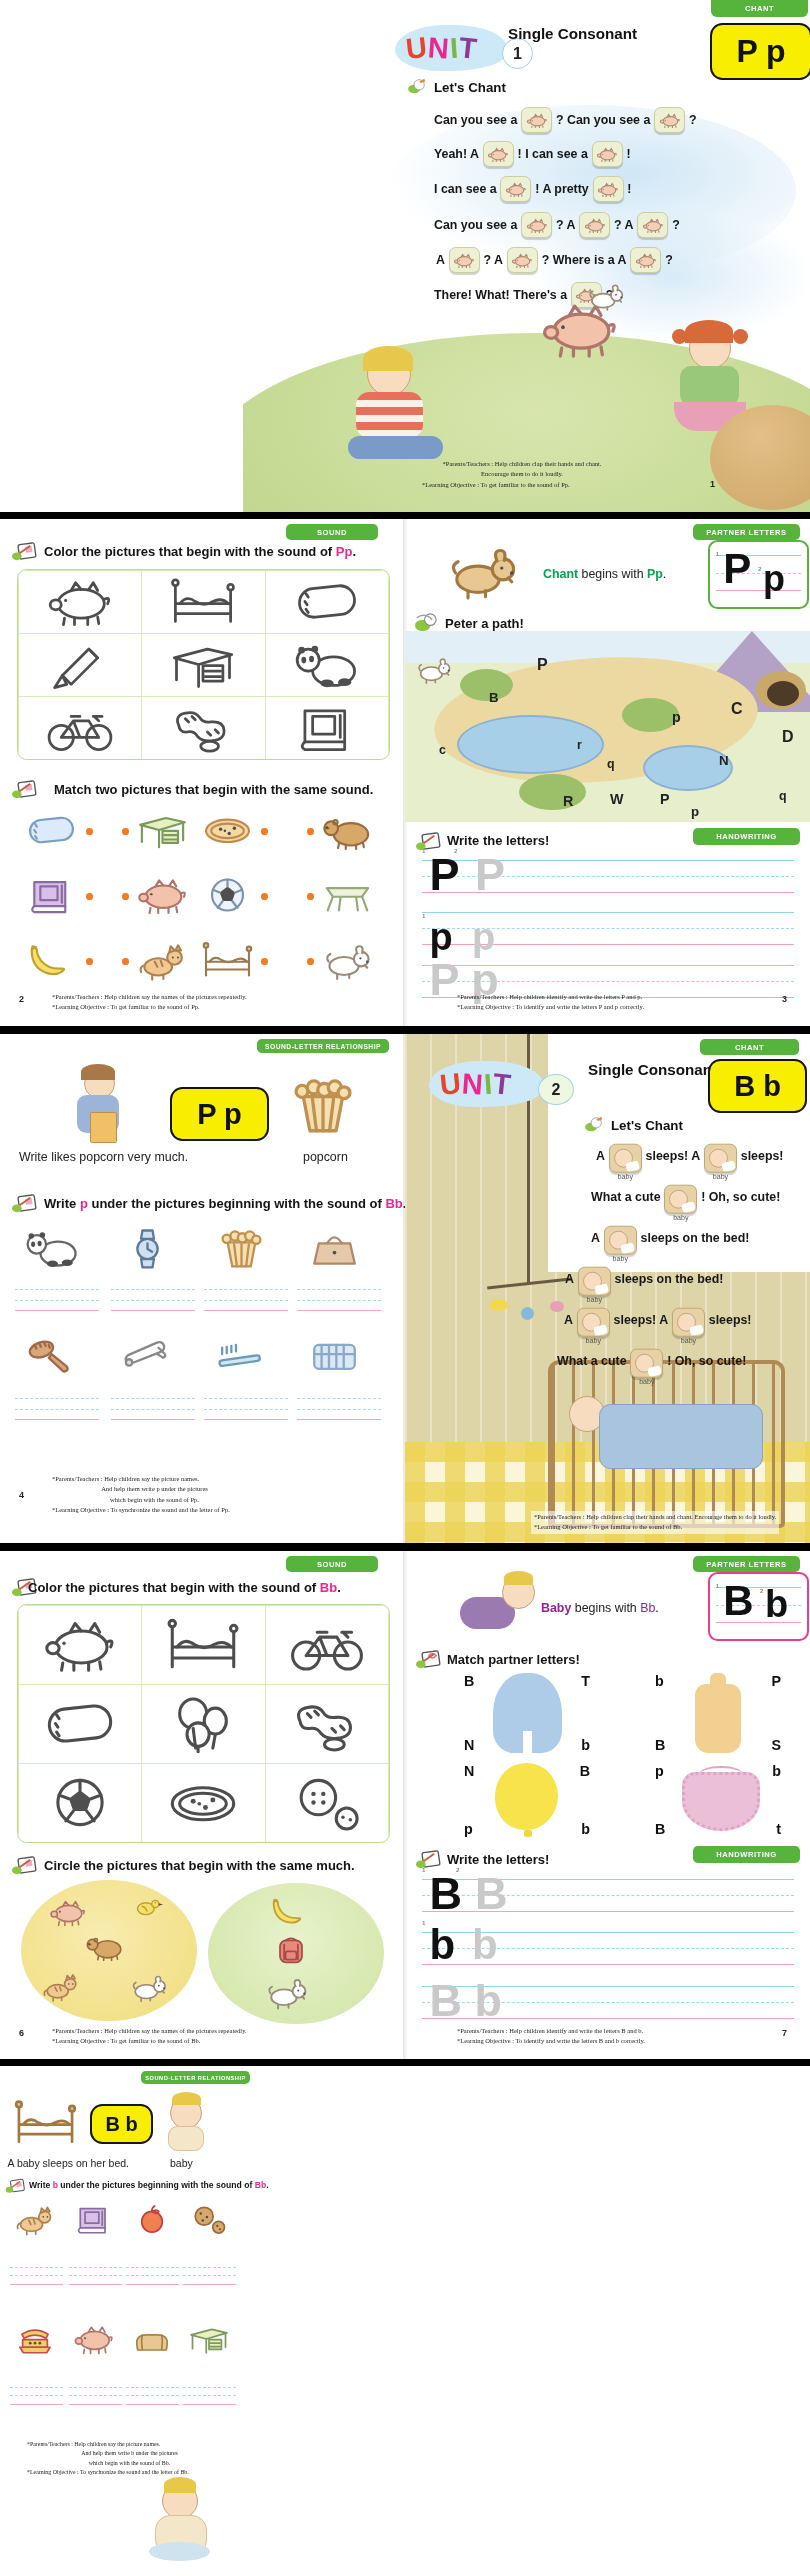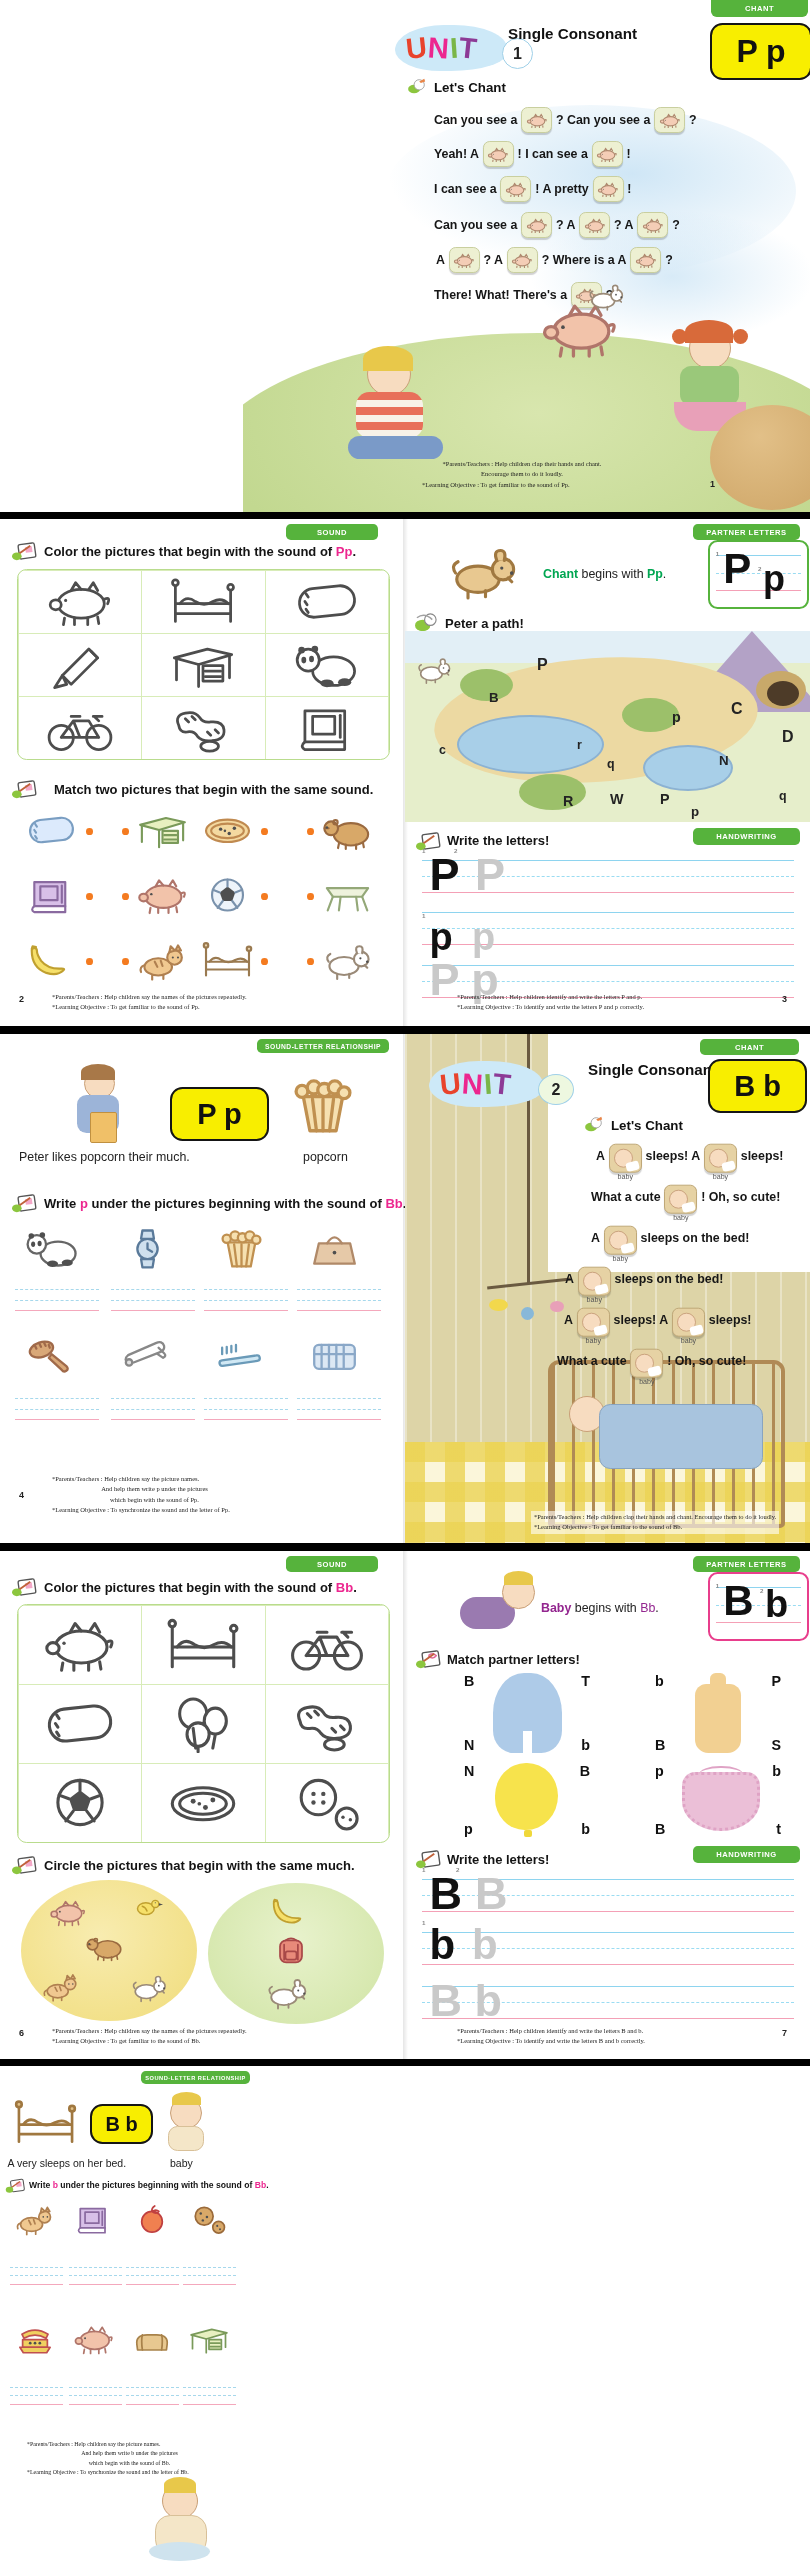--- a/index.html
+++ b/index.html
@@ -668,21 +668,21 @@
       <div class="abs" style="left:69px;top:34px;width:61px;height:74px">
         <div class="headc" style="left:15.2px;top:0;width:29px;height:29px"></div>
         <div class="hair" style="left:12.4px;top:-3.8px;width:34px;height:16px;background:#a87848"></div>
         <div class="abs" style="left:7.6px;top:27px;width:42px;height:38px;border-radius:9.5px;background:#9cb4d8"></div>
         <div class="abs" style="left:21px;top:44px;width:25px;height:29px;background:#f0c068;border:1.4px solid #c09040;border-radius:1.9px"></div>
       </div>
       <div class="lbox" style="left:170px;top:53px;width:95px;height:50px;font-size:29px">P p</div>
       <svg class="ic" style="position:absolute;left:281px;top:36px;width:84px;height:69px;stroke:#c09050;fill:#f6e0b0" viewBox="0 0 64 48">
           <use href="#popcorn"></use>
         </svg>
-      <div class="abs" style="left:19px;top:116px;font-size:12.4px;color:#222">Peter likes popcorn their much.</div>
+      <div class="abs" style="left:19px;top:116px;font-size:12.4px;color:#222">Write likes popcorn very much.</div>
       <div class="abs" style="left:303px;top:116px;font-size:12.4px;color:#222">popcorn</div>
 
       <svg class="taskic" style="left:11.4px;top:158px" viewBox="0 0 28 24">
           <rect x="8" y="4" width="17" height="15" rx="2" fill="#fff" stroke="#555" stroke-width="1.4" transform="rotate(-8 16 11)"></rect>
           <rect x="15" y="7" width="7" height="6" fill="#f4a8c8" transform="rotate(-8 18 10)"></rect>
           <path d="M3 18 L20 6" stroke="#c0623a" stroke-width="2"></path>
           <ellipse cx="6" cy="17" rx="5" ry="4" fill="#8cc63e"></ellipse>
         </svg>
       <div class="instr" style="left:44px;top:162px"><span>Write </span><span class="key-pink">p</span><span> under the pictures beginning with the sound of </span><span class="key-pink">Bb</span><span>.</span></div>
 
@@ -866,21 +866,21 @@
     <div class="crease"></div>
 
     <div class="pg" style="left:0;width:405px">
       <div class="badge" style="left:286px;top:4.8px;width:92px">SOUND</div>
       <svg class="taskic" style="left:11.4px;top:25px" viewBox="0 0 28 24">
           <rect x="8" y="4" width="17" height="15" rx="2" fill="#fff" stroke="#555" stroke-width="1.4" transform="rotate(-8 16 11)"></rect>
           <rect x="15" y="7" width="7" height="6" fill="#f4a8c8" transform="rotate(-8 18 10)"></rect>
           <path d="M3 18 L20 6" stroke="#c0623a" stroke-width="2"></path>
           <ellipse cx="6" cy="17" rx="5" ry="4" fill="#8cc63e"></ellipse>
         </svg>
-      <div class="instr" style="left:44px;top:29px"><span>Color the pictures that begin with the sound of </span><span class="key-pink">Bb</span><span>.</span></div>
+      <div class="instr" style="left:28px;top:29px"><span>Color the pictures that begin with the sound of </span><span class="key-pink">Bb</span><span>.</span></div>
 
       <div class="grid3" style="left:17px;top:53px;width:371px;height:237px">
         <div>
             <svg class="ic" width="88" height="59" viewBox="0 0 64 48">
               <use href="#pig"></use>
             </svg>
           </div>
         <div>
             <svg class="ic" width="88" height="59" viewBox="0 0 64 48">
               <use href="#bed"></use>
@@ -1071,21 +1071,21 @@
       <div class="badge" style="left:141px;top:4.8px;width:109px;font-size:5.7px">SOUND-LETTER RELATIONSHIP</div>
       <svg class="ic" style="position:absolute;left:11.4px;top:30.5px;width:69px;height:51px;stroke:#a07840;fill:#e2c188" viewBox="0 0 64 48">
           <use href="#bed"></use>
         </svg>
       <div class="lbox" style="left:90px;top:38px;width:59px;height:36px;font-size:20px">B b</div>
       <div class="abs" style="left:162px;top:30.5px;width:46px;height:53px">
         <div class="headc" style="left:7.6px;top:0;width:30.5px;height:30.5px"></div>
         <div class="hair" style="left:9.5px;top:-4.8px;width:29px;height:13.3px"></div>
         <div class="abs" style="left:5.7px;top:29px;width:34px;height:23px;border-radius:9.5px;background:#f4e6c8;border:1.4px solid #d8c098"></div>
       </div>
-      <div class="abs" style="left:7.6px;top:91px;font-size:10.5px;color:#222">A very sleeps on her bed.</div>
+      <div class="abs" style="left:7.6px;top:91px;font-size:10.5px;color:#222">A baby sleeps on her bed.</div>
       <div class="abs" style="left:170px;top:91px;font-size:10.5px;color:#222">baby</div>
 
       <svg class="taskic" style="left:4.8px;top:111px;width:21px;height:18px" viewBox="0 0 28 24">
           <rect x="8" y="4" width="17" height="15" rx="2" fill="#fff" stroke="#555" stroke-width="1.4" transform="rotate(-8 16 11)"></rect>
           <rect x="15" y="7" width="7" height="6" fill="#f4a8c8" transform="rotate(-8 18 10)"></rect>
           <path d="M3 18 L20 6" stroke="#c0623a" stroke-width="2"></path>
           <ellipse cx="6" cy="17" rx="5" ry="4" fill="#8cc63e"></ellipse>
         </svg>
       <div class="instr" style="left:29px;top:114px;font-size:8.6px"><span>Write </span><span class="key-pink">b</span><span> under the pictures beginning with the sound of </span><span class="key-pink">Bb</span><span>.</span></div>
 

